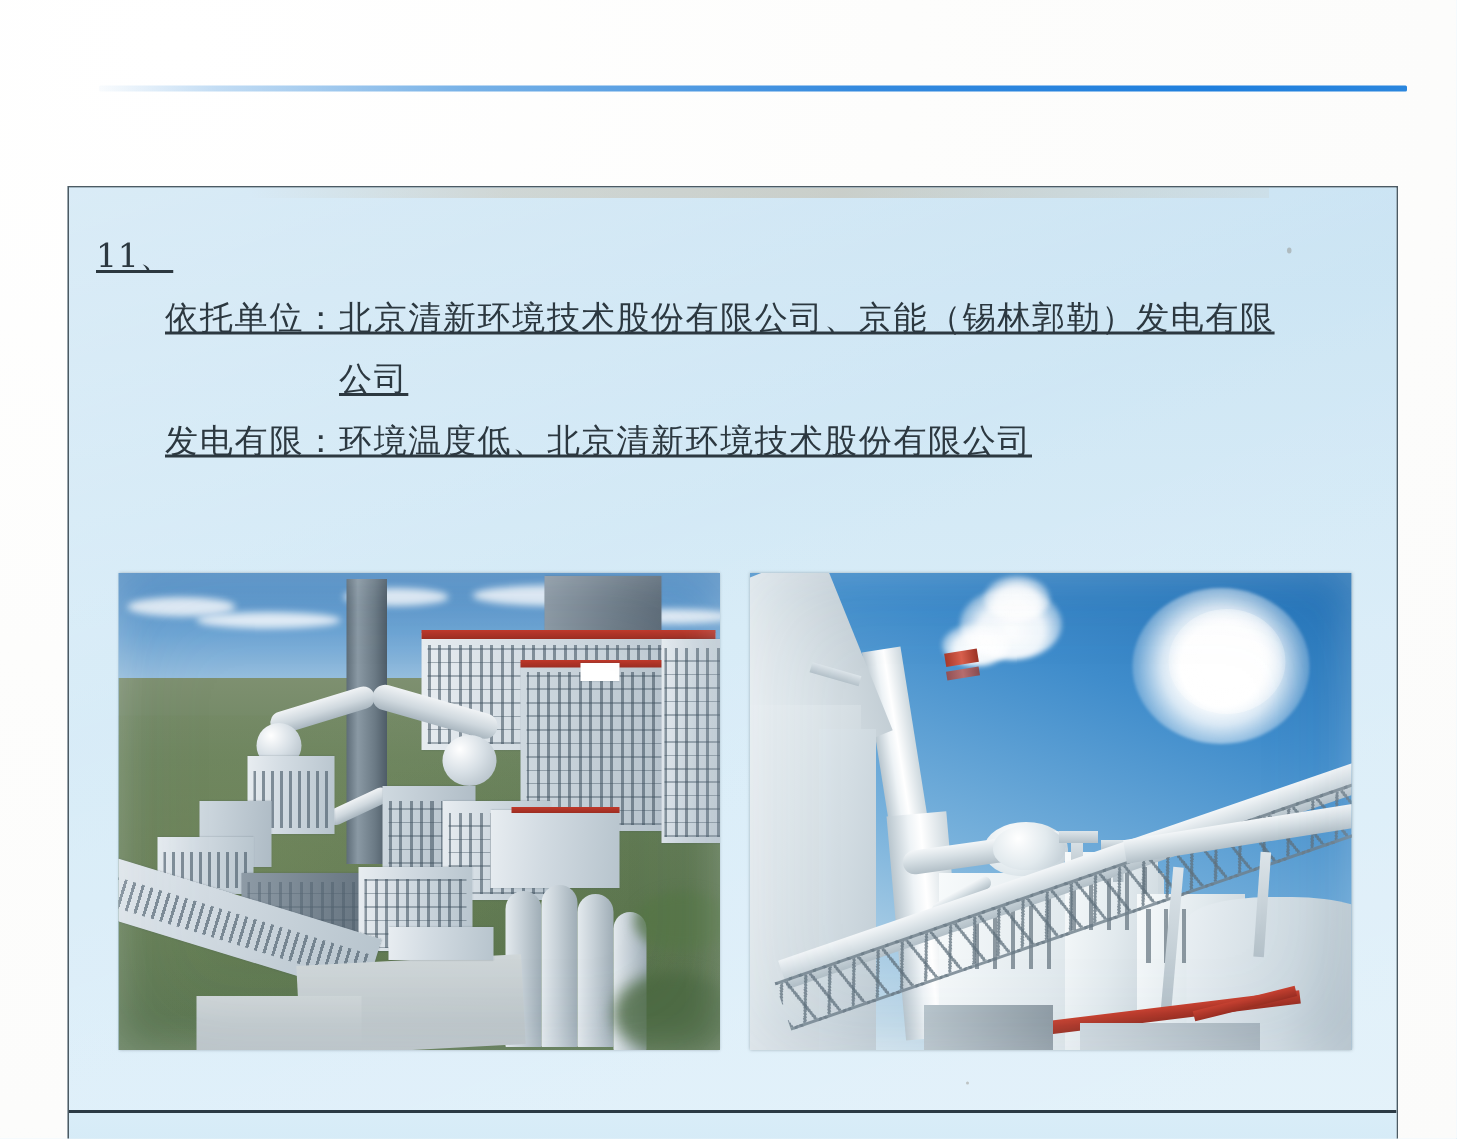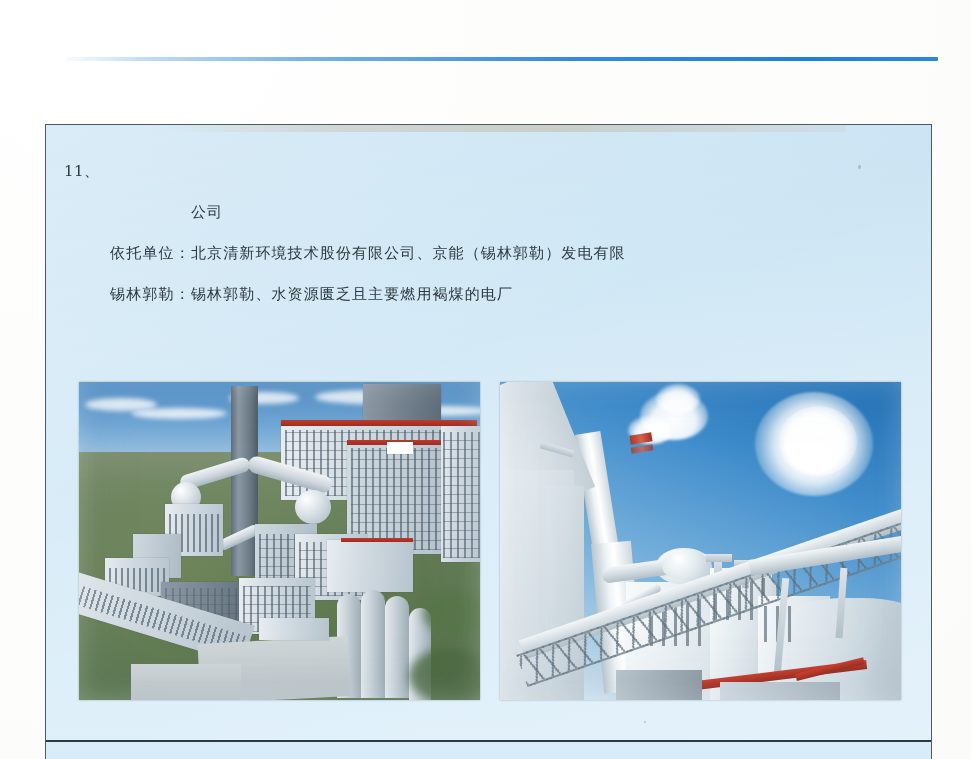--- a/index.html
+++ b/index.html
@@ -92,22 +92,23 @@
   }
 
   
   .text-block {
     position: absolute;
     left: 18px;
     top: 26px;
     width: 852px;
     color: #2c3840;
     font-family: "DejaVu Serif", "Liberation Serif", serif;
-    font-size: 15px;
+    font-size: 22px;
     line-height: 41px;
+    text-decoration: underline;
   }
   .field-row {
     display: flex;
     align-items: flex-start;
     white-space: nowrap;
   }
   .field-num {
     width: 46px;
     flex: 0 0 46px;
     text-align: left;
@@ -343,36 +344,36 @@
   <div class="speck" style="left:812px; top:40px; width:3px; height:4px;"></div>
   <div class="speck" style="left:835px; top:569px; width:3px; height:3px;"></div>
   <div class="speck" style="left:598px; top:596px; width:2px; height:2px;"></div>
 
   <div class="text-block">
 
     <div class="field-row">
       <span class="field-num">11、</span>
     </div>
 
+    <div class="field-row">
+      <span class="field-num blank">11、</span>
+      <span class="field-label">依托单位：</span>
+      <span class="field-value">北京清新环境技术股份有限公司、京能（锡林郭勒）发电有限</span>
+    </div>
+
     <div class="field-row cont">
       <span class="field-num blank">11、</span>
       <span class="field-label" style="visibility:hidden">成果名称：</span>
       <span class="field-value">公司</span>
     </div>
 
     <div class="field-row">
       <span class="field-num blank">11、</span>
-      <span class="field-label">依托单位：</span>
-      <span class="field-value">北京清新环境技术股份有限公司、京能（锡林郭勒）发电有限</span>
-    </div>
-
-    <div class="field-row">
-      <span class="field-num blank">11、</span>
-      <span class="field-label">锡林郭勒：</span>
-      <span class="field-value">锡林郭勒、水资源匮乏且主要燃用褐煤的电厂</span>
+      <span class="field-label">发电有限：</span>
+      <span class="field-value">环境温度低、北京清新环境技术股份有限公司</span>
     </div>
 
   </div>
 
   <div class="figures">
 
     <div class="figure">
       <div class="photo">
         <div class="ph-sky"></div>
         <div class="ph-cloud" style="left:6px;  top:16px; width:72px; height:13px;"></div>

